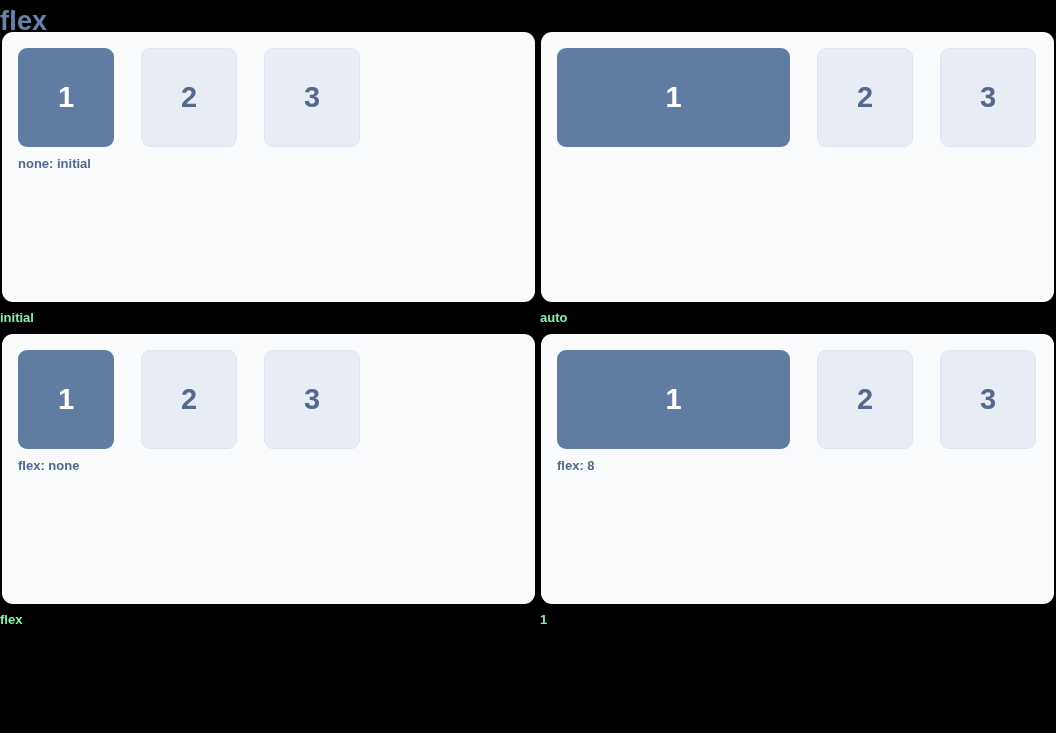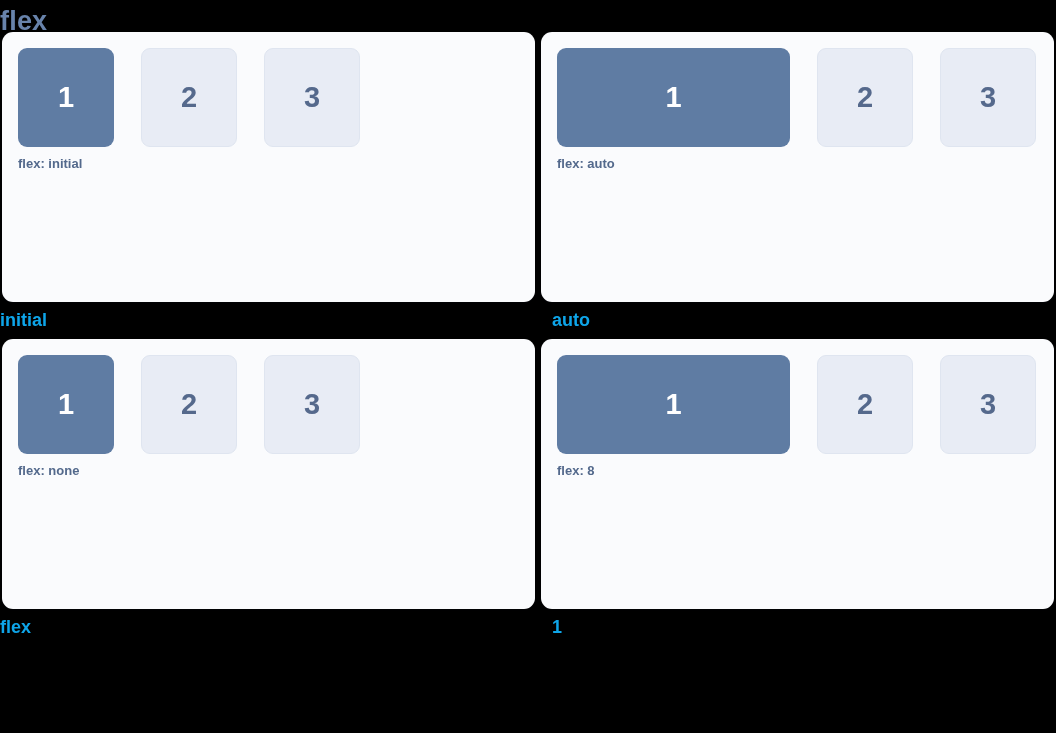--- a/index.html
+++ b/index.html
@@ -94,28 +94,28 @@
 
   .flex-note {
     margin-top: 9px;
     font-size: 13px;
     font-weight: bold;
     color: #53698c;
     line-height: 1.2;
   }
 
   .panel-caption {
-    font-size: 18px;
+    font-size: 13px;
     font-weight: bold;
-    color: #0ea5e9;
+    color: #86efac;
     line-height: 1;
     padding: 9px 0 10px 0;
     margin: 0;
   }
-  .demo-cell.right .panel-caption { padding-left: 1px; margin-left: 12px; }
+  .demo-cell.right .panel-caption { padding-left: 1px; }
 
   .row-2 .panel { height: 270px; }
 </style>
 </head>
 <body>
 
 <div class="page-title">flex</div>
 
 <div class="demo-grid">
 
@@ -125,39 +125,38 @@
         <div class="box box-filled">
           <span>1</span>
         </div>
         <div class="box box-plain">
           <span>2</span>
         </div>
         <div class="box box-plain">
           <span>3</span>
         </div>
       </div>
-      <div class="flex-note">flex: initial</div>
+      <div class="flex-note">none: initial</div>
     </div>
     <div class="panel-caption">initial</div>
   </div>
 
   <div class="demo-cell right">
     <div class="panel">
       <div class="flex-row">
         <div class="box box-filled grow">
           <span>1</span>
         </div>
         <div class="box box-plain">
           <span>2</span>
         </div>
         <div class="box box-plain">
           <span>3</span>
         </div>
       </div>
-      <div class="flex-note">flex: auto</div>
     </div>
     <div class="panel-caption">auto</div>
   </div>
 
   <div class="demo-cell left row-2">
     <div class="panel">
       <div class="flex-row">
         <div class="box box-filled">
           <span>1</span>
         </div>

